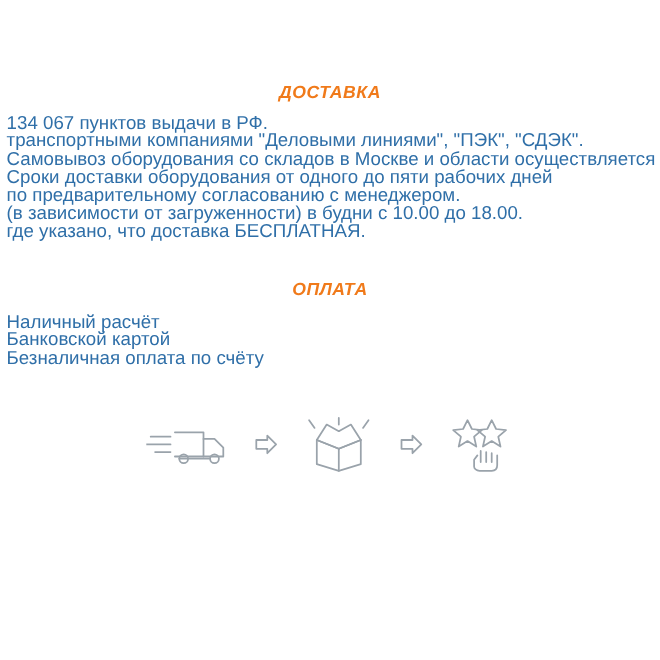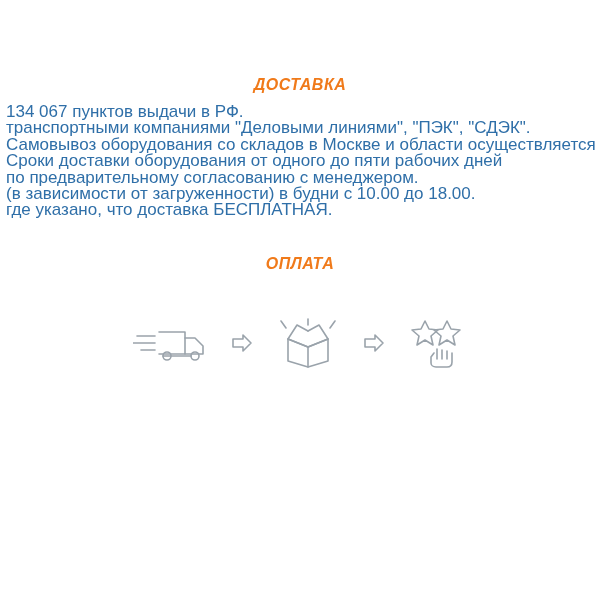--- a/index.html
+++ b/index.html
@@ -67,20 +67,25 @@
     <span class="line">транспортными компаниями "Деловыми линиями", "ПЭК", "СДЭК".</span>
     <span class="line">Самовывоз оборудования со складов в Москве и области осуществляется</span>
     <span class="line">Сроки доставки оборудования от одного до пяти рабочих дней</span>
     <span class="line">по предварительному согласованию с менеджером.</span>
     <span class="line">(в зависимости от загруженности) в будни с 10.00 до 18.00.</span>
     <span class="line">где указано, что доставка БЕСПЛАТНАЯ.</span>
   </div>
 
   <div id="payment-title" class="section-title">ОПЛАТА</div>
 
+  <div id="payment-block" class="text-block">
+    <span class="line">Наличный расчёт</span>
+    <span class="line">Банковской картой</span>
+    <span class="line">Безналичная оплата по счёту</span>
+  </div>
 
   <div class="icon-strip">
 
     <span>
       <svg width="76" height="46" viewBox="0 0 76 46" fill="none" stroke="#9aa3ab" stroke-width="1.6" stroke-linecap="round" stroke-linejoin="round">
         <path d="M26 12 H52 V34 H26"></path>
         <path d="M52 18 H62 L70 26 V34 H52"></path>
         <circle cx="34" cy="36" r="4"></circle>
         <circle cx="62" cy="36" r="4"></circle>
         <path d="M30 36 H58"></path>

